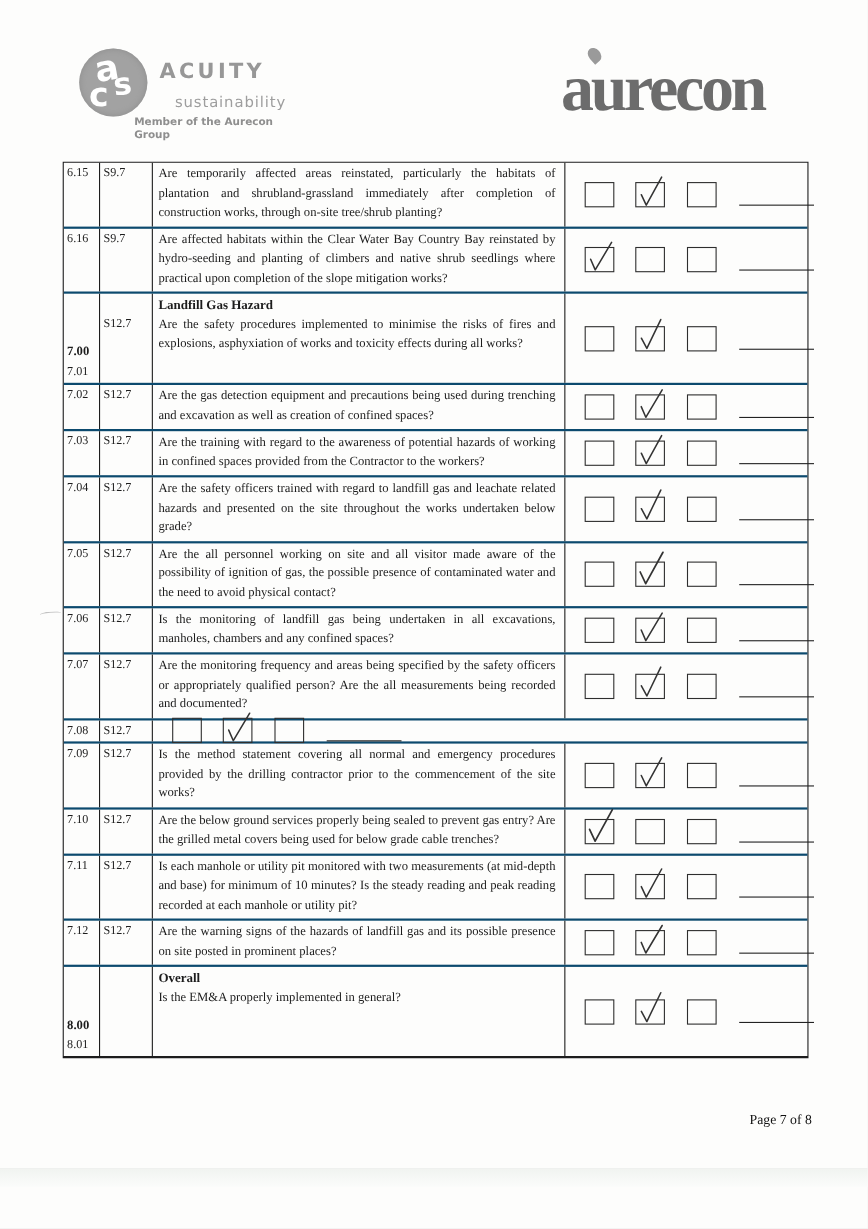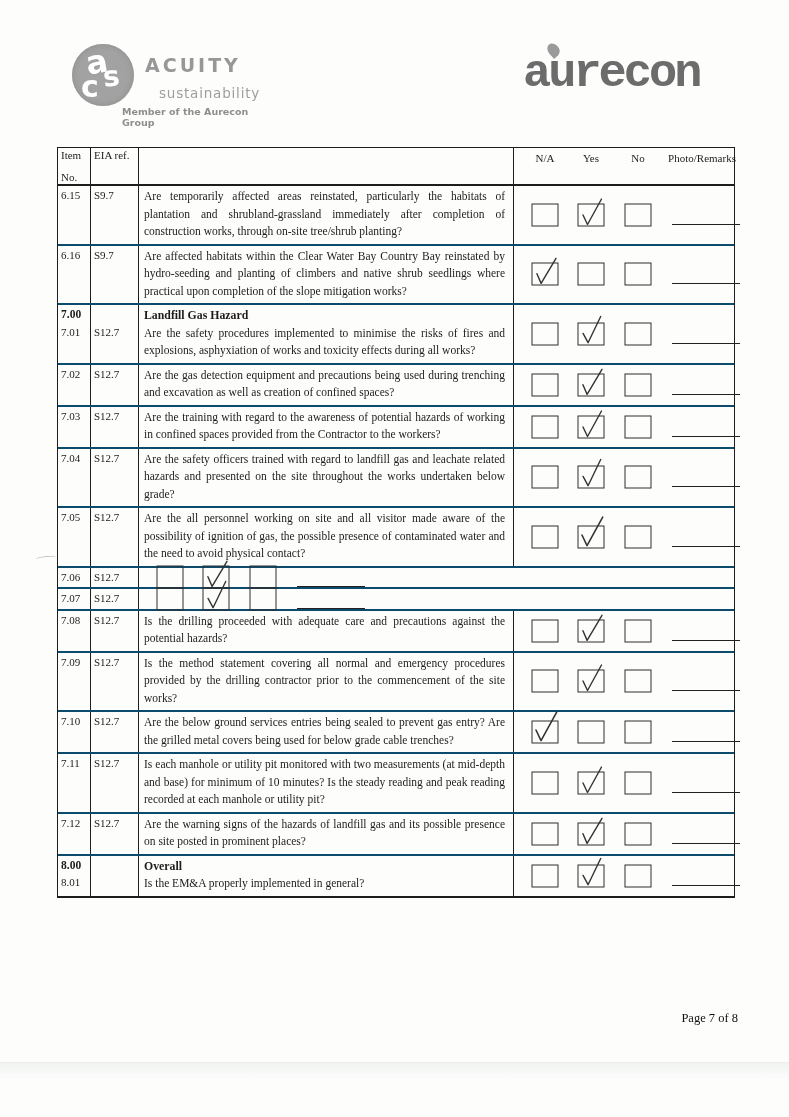--- a/index.html
+++ b/index.html
@@ -13,22 +13,22 @@
   .acuity-circle span{position:absolute;color:#fff;font-family:"DejaVu Sans",sans-serif;font-weight:bold;line-height:1;}
   .mono-a{font-size:32px;left:14px;top:2px;transform:rotate(-10deg);}
   .mono-s{font-size:28px;left:31px;top:19px;transform:rotate(-6deg);}
   .mono-c{font-size:30px;left:9px;top:28px;}
   .acuity-name{position:absolute;left:75px;top:14px;font-family:"DejaVu Sans",sans-serif;
                font-size:19px;font-weight:600;color:#979797;letter-spacing:3px;}
   .acuity-tagline{position:absolute;left:89px;top:45px;font-family:"DejaVu Sans",sans-serif;
                   font-size:13.5px;color:#9e9e9e;letter-spacing:0.8px;}
   .acuity-member{position:absolute;left:52px;top:66px;font-family:"DejaVu Sans",sans-serif;
                  font-size:9.5px;font-weight:bold;color:#8e8e8e;}
-  .aurecon{position:absolute;left:523px;top:50px;font-family:Liberation Mono, monospace;
-           font-weight:bold;font-size:47px;color:#6c6c6c;letter-spacing:-3px;line-height:1;}
+  .aurecon{position:absolute;left:510px;top:50px;font-family:Liberation Serif, serif;
+           font-weight:bold;font-size:60px;color:#6c6c6c;letter-spacing:-3px;line-height:1;}
   .aurecon-accent{position:absolute;left:25px;top:-7px;width:11px;height:14px;background:#9a9a9a;
                   border-radius:55% 55% 55% 0;transform:rotate(-42deg);}
 
   
   .doc-title{position:absolute;left:57px;top:127px;width:678px;text-align:center;
              font-size:15.5px;font-weight:bold;white-space:pre-wrap;letter-spacing:0.1px;}
 
   
   .checklist{position:absolute;left:57px;top:147px;width:678px;
              border:1.6px solid #1d1d1d;border-bottom-width:2.5px;box-sizing:border-box;}
@@ -37,21 +37,21 @@
   .c-ref{width:42px;border-right:1.2px solid #1d1d1d;padding:1px 2px 1px 3px;flex:none;}
   .c-q{width:375px;border-right:1.2px solid #1d1d1d;padding:2px 8px 3px 5px;box-sizing:border-box;flex:none;}
   .c-checks{flex:1;position:relative;}
   .h-item{display:flex;flex-direction:column;justify-content:space-between;}
   .h-label{position:absolute;top:4px;transform:translateX(-50%);white-space:nowrap;}
   .h-na{left:31px;}.h-yes{left:77px;}.h-no{left:124px;}.h-photo{left:188px;}
 
   .t-row{display:flex;border-bottom:2px solid #0c4a6e;font-size:11.5px;line-height:17.5px;}
   .t-row:last-child{border-bottom:none;justify-content:flex-end;}
   .row-num,.c-ref div{font-size:11px;}
-  .sec-num{font-weight:bold;font-size:11.5px;}
+  .sec-num{font-weight:bold;font-size:11.5px;margin-top:44px;}
   .ref-offset{padding-top:18.5px;}
   .q-section{font-weight:bold;font-size:11.8px;}
   .q-text{text-align:justify;}
 
   .box{position:absolute;width:25px;height:21px;border:1.5px solid #2e2e2e;top:50%;
        transform:translate(-50%,-50%);background:transparent;}
   .box-na{left:31px;}.box-yes{left:77px;}.box-no{left:124px;}
   .remark{position:absolute;left:158px;width:68px;top:calc(50% + 9px);border-top:1.3px solid #222;}
   .tick{position:absolute;left:-2px;bottom:-4px;width:30px;height:33px;pointer-events:none;}
   .tick svg{overflow:visible;display:block;}
@@ -82,36 +82,20 @@
     <div class="acuity-member">Member of the Aurecon Group</div>
   </div>
 
   <div class="aurecon">
     <span class="aurecon-accent"></span>
     <span>aurecon</span>
   </div>
 
 
   <div class="checklist">
-    <div class="t-header">
-      <div class="c-item h-item">
-        <span>Item</span>
-        <span>No.</span>
-      </div>
-      <div class="c-ref">
-        <span>EIA ref.</span>
-      </div>
-      <div class="c-q"></div>
-      <div class="c-checks">
-        <span class="h-label h-na">N/A</span>
-        <span class="h-label h-yes">Yes</span>
-        <span class="h-label h-no">No</span>
-        <span class="h-label h-photo">Photo/Remarks</span>
-      </div>
-    </div>
     <div id="rows">
         <div class="t-row">
           <div class="c-item">
             <div class="row-num">6.15</div>
           </div>
           <div class="c-ref">
             <div>S9.7</div>
           </div>
           <div class="c-q">
             <div class="q-text">Are temporarily affected areas reinstated, particularly the habitats of plantation and shrubland-grassland immediately after completion of construction works, through on-site tree/shrub planting?</div>
@@ -269,63 +253,66 @@
             <div class="remark"></div>
           </div>
         </div>
         <div class="t-row">
           <div class="c-item">
             <div class="row-num">7.06</div>
           </div>
           <div class="c-ref">
             <div>S12.7</div>
           </div>
+          <div class="c-q">
+            <div class="q-text">Is the monitoring of landfill gas being undertaken in all excavations, manholes, chambers and any confined spaces?</div>
+          </div>
           <div class="c-checks">
             <div class="box box-na"></div>
             <div class="box box-yes">
               <span class="tick">
                 <svg width="30" height="33" viewBox="0 0 30 33">
                   <path d="M6.5 18.5 L11 28 L25 2.5" fill="none" stroke="#333333" stroke-width="1.4" stroke-linecap="round" stroke-linejoin="round"></path>
                 </svg>
               </span>
             </div>
             <div class="box box-no"></div>
             <div class="remark"></div>
           </div>
         </div>
         <div class="t-row">
           <div class="c-item">
             <div class="row-num">7.07</div>
           </div>
           <div class="c-ref">
             <div>S12.7</div>
           </div>
+          <div class="c-q">
+            <div class="q-text">Are the monitoring frequency and areas being specified by the safety officers or appropriately qualified person? Are the all measurements being recorded and documented?</div>
+          </div>
           <div class="c-checks">
             <div class="box box-na"></div>
             <div class="box box-yes">
               <span class="tick">
                 <svg width="30" height="33" viewBox="0 0 30 33">
                   <path d="M6.5 18.5 L11 28 L25 2.5" fill="none" stroke="#333333" stroke-width="1.4" stroke-linecap="round" stroke-linejoin="round"></path>
                 </svg>
               </span>
             </div>
             <div class="box box-no"></div>
             <div class="remark"></div>
           </div>
         </div>
         <div class="t-row">
           <div class="c-item">
             <div class="row-num">7.08</div>
           </div>
           <div class="c-ref">
             <div>S12.7</div>
           </div>
-          <div class="c-q">
-            <div class="q-text">Is the drilling proceeded with adequate care and precautions against the potential hazards?</div>
-          </div>
           <div class="c-checks">
             <div class="box box-na"></div>
             <div class="box box-yes">
               <span class="tick">
                 <svg width="30" height="33" viewBox="0 0 30 33">
                   <path d="M6.5 18.5 L11 28 L25 2.5" fill="none" stroke="#333333" stroke-width="1.4" stroke-linecap="round" stroke-linejoin="round"></path>
                 </svg>
               </span>
             </div>
             <div class="box box-no"></div>
@@ -356,21 +343,21 @@
           </div>
         </div>
         <div class="t-row">
           <div class="c-item">
             <div class="row-num">7.10</div>
           </div>
           <div class="c-ref">
             <div>S12.7</div>
           </div>
           <div class="c-q">
-            <div class="q-text">Are the below ground services entries being sealed to prevent gas entry? Are the grilled metal covers being used for below grade cable trenches?</div>
+            <div class="q-text">Are the below ground services properly being sealed to prevent gas entry? Are the grilled metal covers being used for below grade cable trenches?</div>
           </div>
           <div class="c-checks">
             <div class="box box-na">
               <span class="tick">
                 <svg width="30" height="33" viewBox="0 0 30 33">
                   <path d="M6.5 18.5 L11 28 L25 2.5" fill="none" stroke="#333333" stroke-width="1.4" stroke-linecap="round" stroke-linejoin="round"></path>
                 </svg>
               </span>
             </div>
             <div class="box box-yes"></div>

